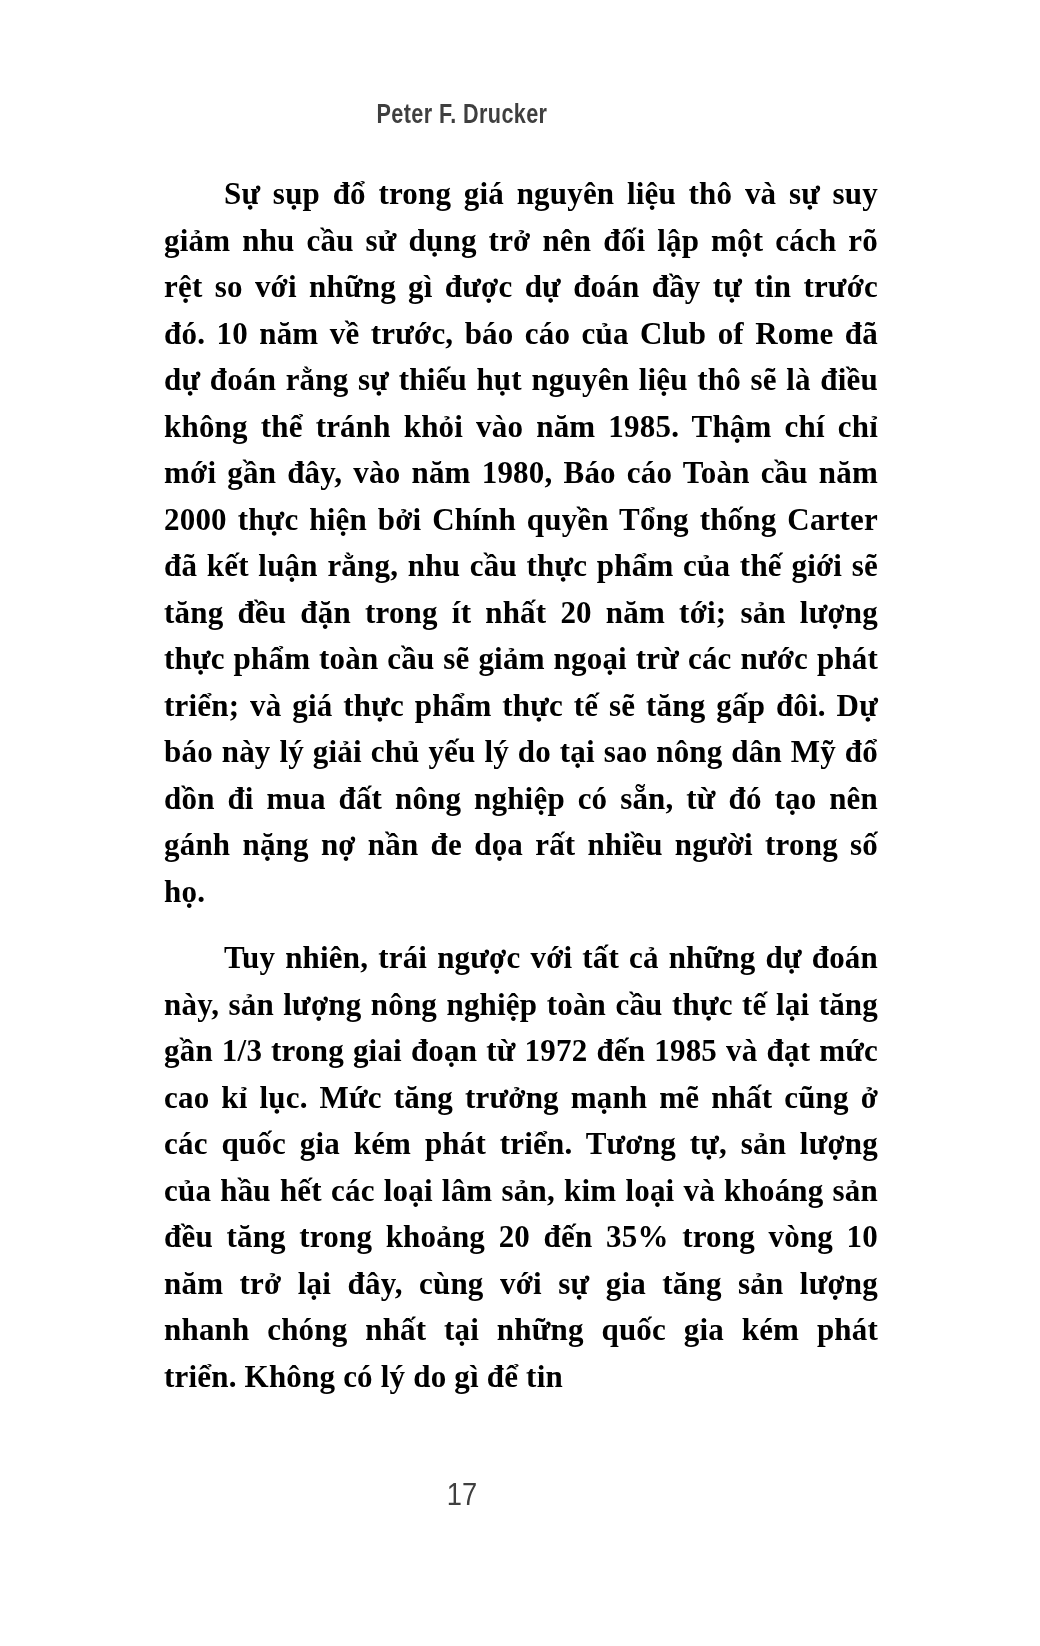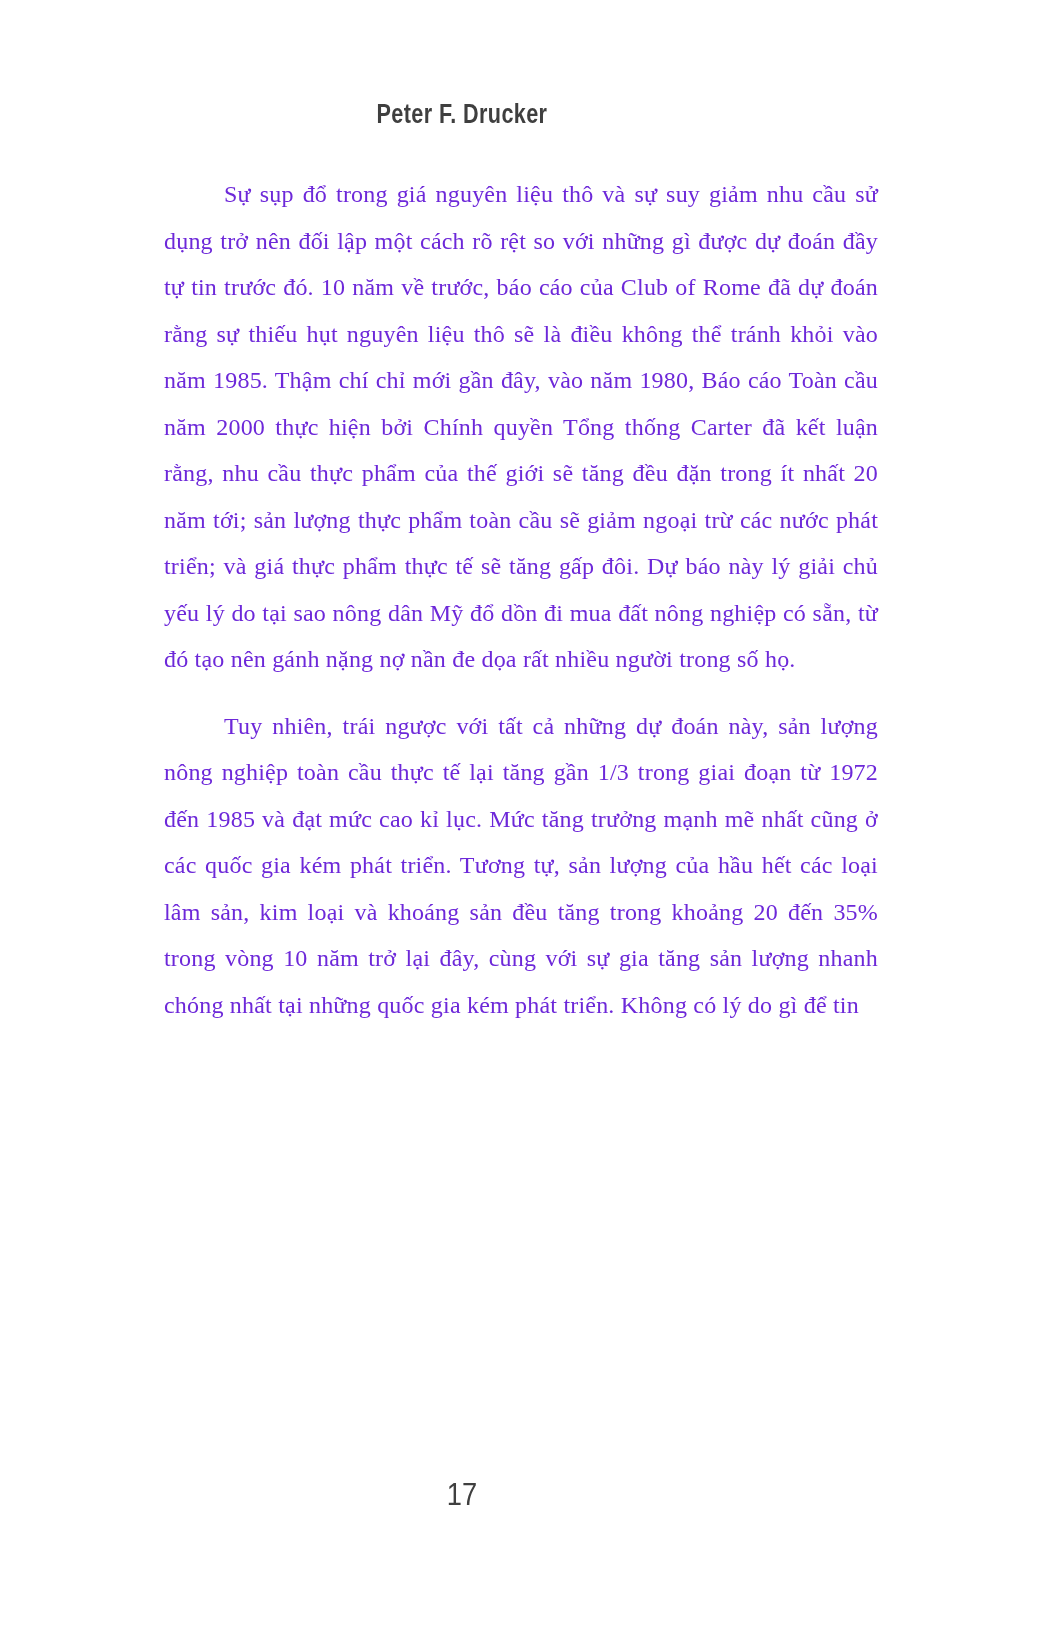--- a/index.html
+++ b/index.html
@@ -29,24 +29,25 @@
     transform-origin: center;
     letter-spacing: 0.5px;
     white-space: nowrap;
   }
   .body-text {
     position: absolute;
     top: 171px;
     left: 164px;
     width: 714px;
     font-family: "Liberation Serif", serif;
-    font-size: 24px;
+    font-size: 31px;
     line-height: 46.5px;
-    color: #6d28d9;
+    color: #000000;
     letter-spacing: 0.2px;
+    font-weight: bold;
   }
   .body-text p {
     margin: 0 0 20px 0;
     text-align: justify;
     text-indent: 60px;
   }
   .body-text p:last-child {
     margin-bottom: 0;
   }
   .page-number {

